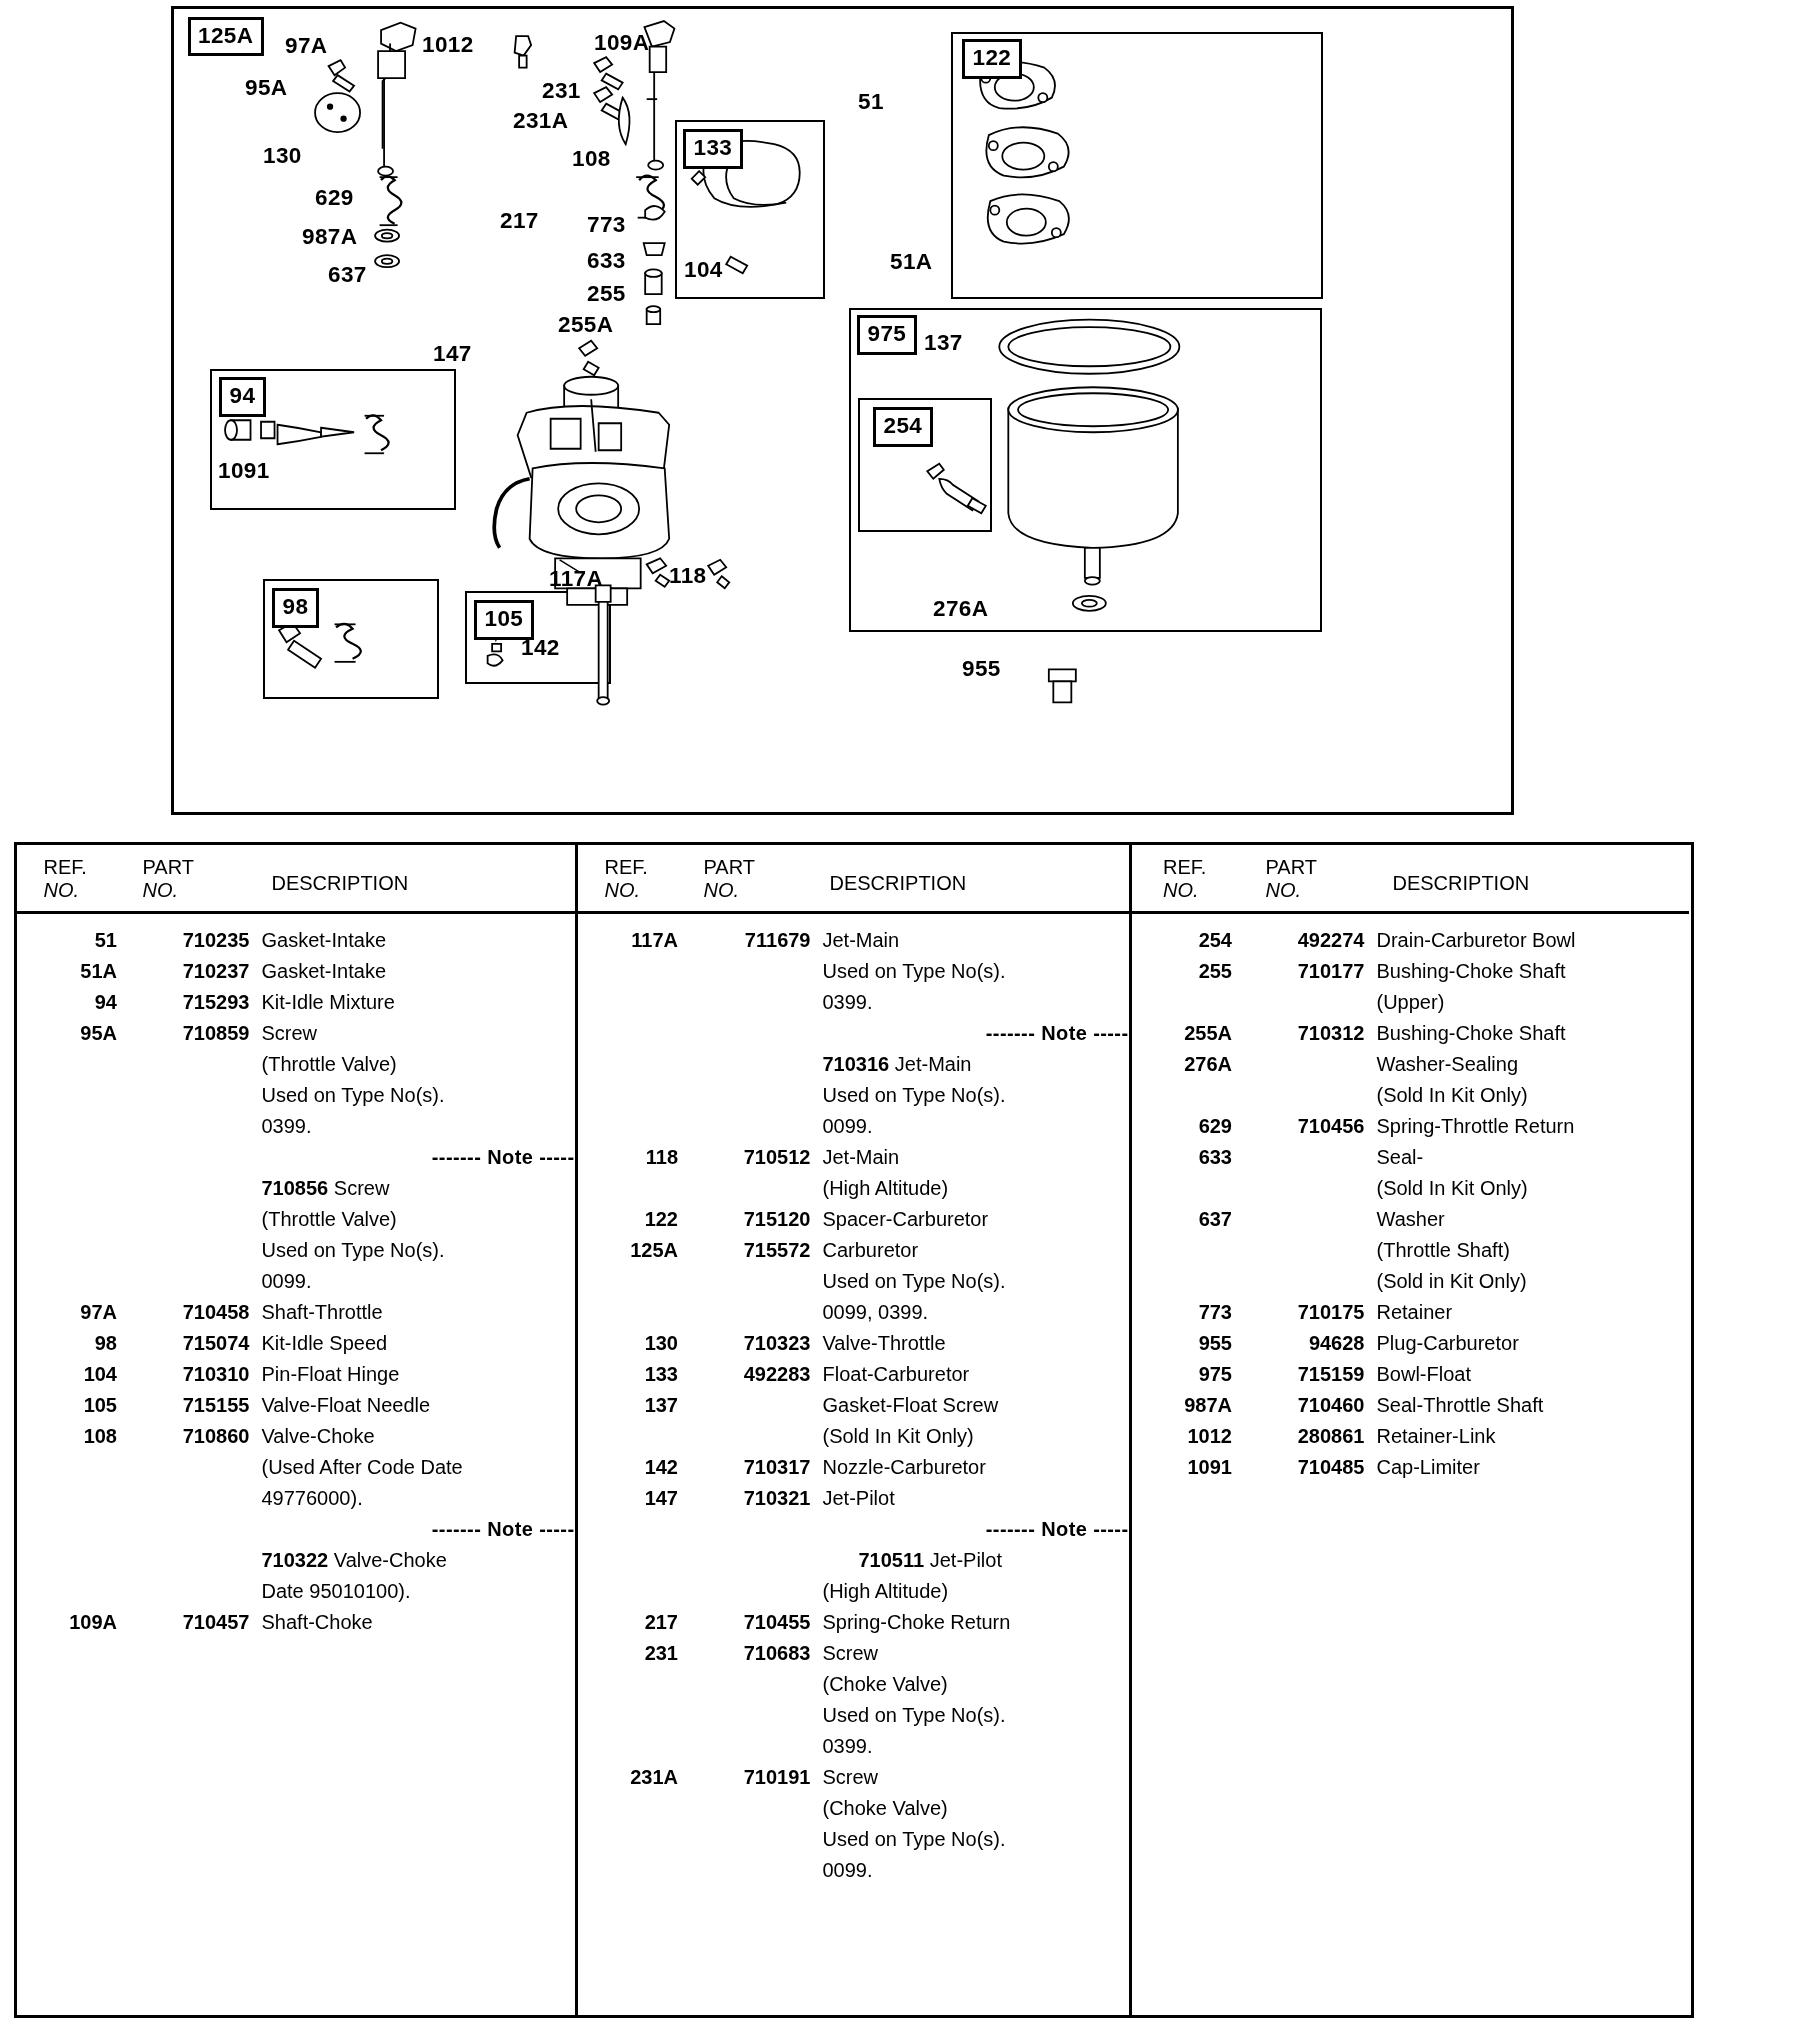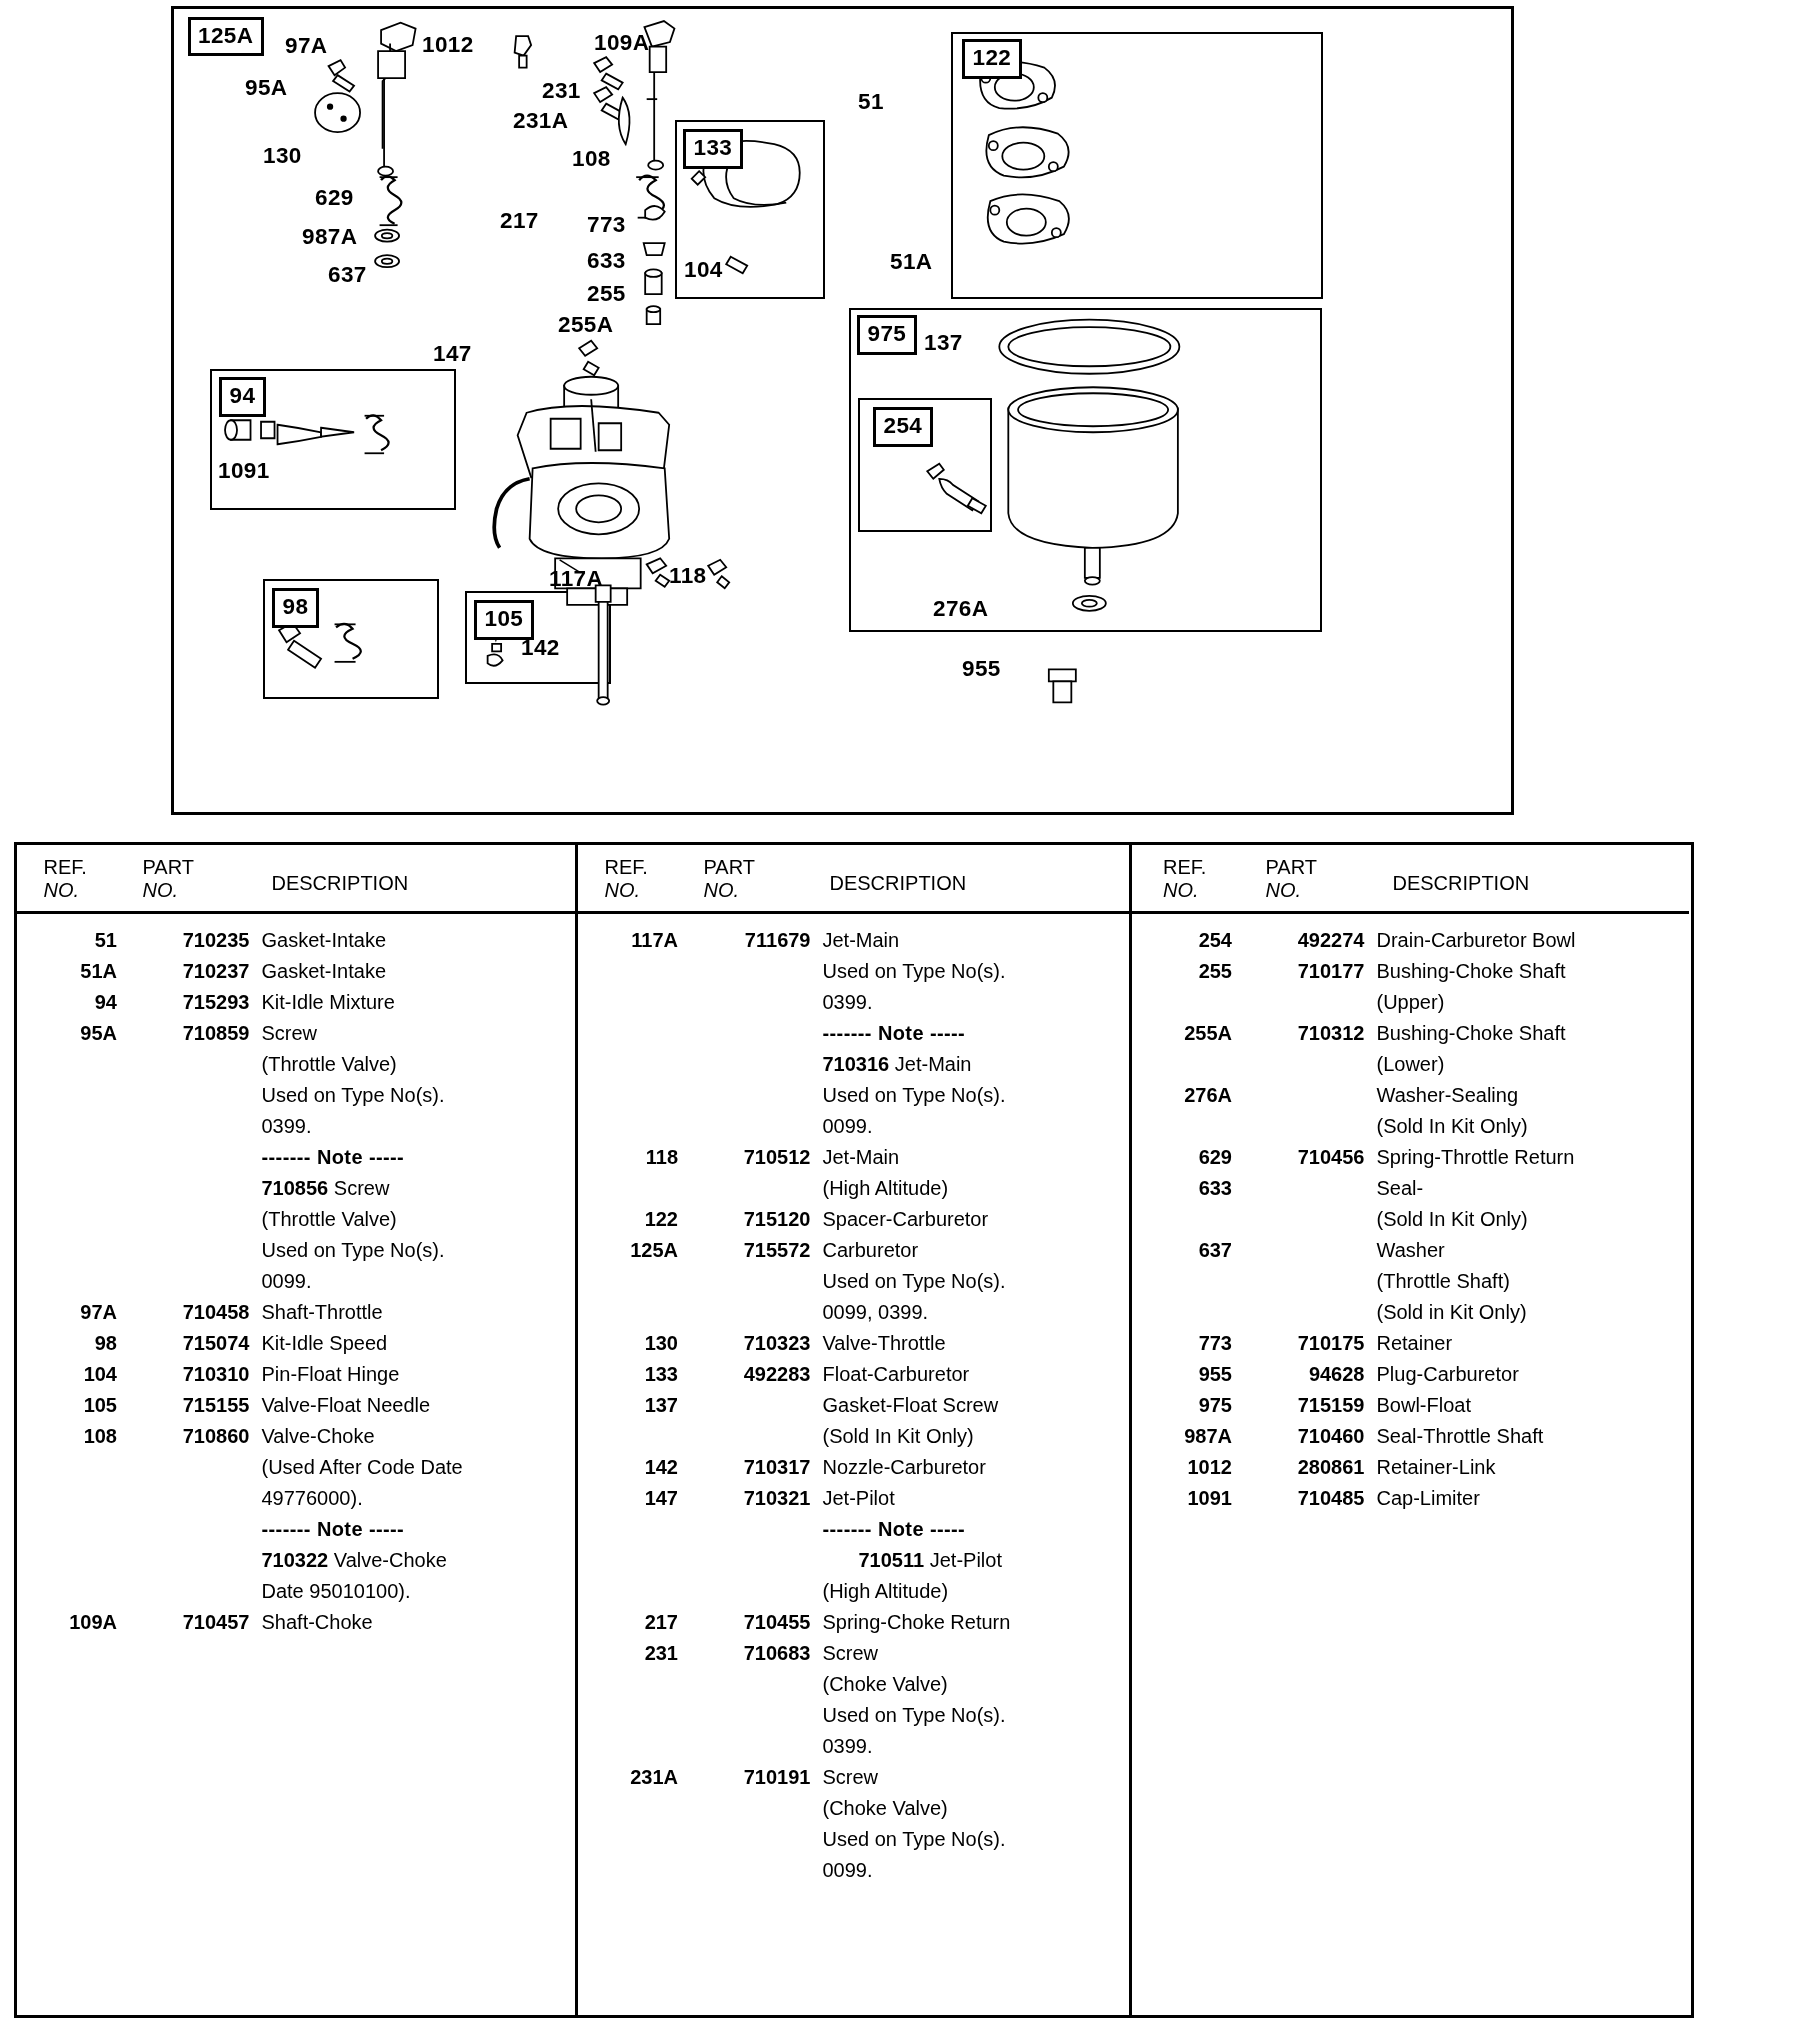--- a/index.html
+++ b/index.html
@@ -106,20 +106,21 @@
     box-sizing: border-box;
   }
   .cell-desc {
     flex: 1;
     text-align: left;
     overflow: visible;
   }
   .cell-desc.note {
     font-weight: bold;
     letter-spacing: 0.4px;
+    text-align: right;
   }
 
   svg { display: block; }
 </style>
 </head>
 <body>
 
 <div class="diagram-panel">
 
   <div class="subbox" style="left:501px;top:111px;width:150px;height:179px;"></div>
@@ -649,25 +650,20 @@
           <div class="cell-ref"></div>
           <div class="cell-part"></div>
           <div class="cell-desc">(Upper)</div>
         </div>
         <div class="row">
           <div class="cell-ref">255A</div>
           <div class="cell-part">710312</div>
           <div class="cell-desc">Bushing-Choke Shaft</div>
         </div>
         <div class="row">
-          <div class="cell-ref"></div>
-          <div class="cell-part"></div>
-          <div class="cell-desc">(Lower)</div>
-        </div>
-        <div class="row">
           <div class="cell-ref">276A</div>
           <div class="cell-part"></div>
           <div class="cell-desc">Washer-Sealing</div>
         </div>
         <div class="row">
           <div class="cell-ref"></div>
           <div class="cell-part"></div>
           <div class="cell-desc">(Sold In Kit Only)</div>
         </div>
         <div class="row">

